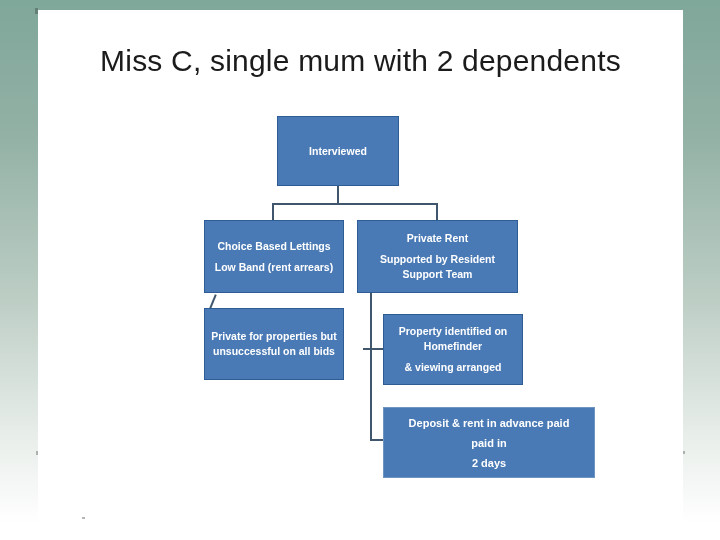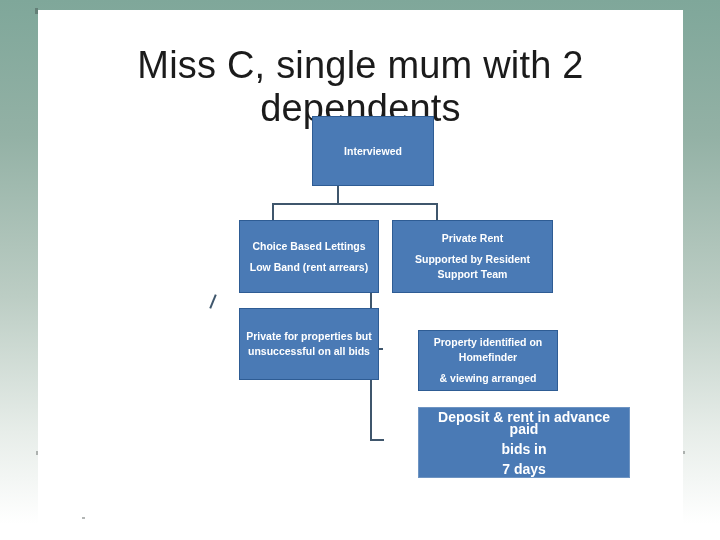--- a/index.html
+++ b/index.html
@@ -19,43 +19,42 @@
     position: absolute;
     left: 38px; top: 10px;
     width: 645px; height: 518px;
     background: #ffffff;
   }
   .slide-title {
     position: absolute;
     left: 48px; top: 44px;
     width: 625px;
     text-align: center;
-    font-size: 38px;
+    font-size: 30px;
     letter-spacing: 0.2px;
     color: #1b1b1b;
   }
   .flow-box {
     position: absolute;
     background: #4a7ab5;
     border: 1px solid #2e5c94;
     color: #ffffff;
     font-weight: bold;
     font-size: 10.5px;
     line-height: 15px;
     display: flex;
     flex-direction: column;
     justify-content: center;
     align-items: center;
     text-align: center;
     box-sizing: border-box;
     padding: 2px 3px;
-    margin-left: 35px;
   }
   .flow-box .para { margin: 3px 2px; }
-  .flow-box.small { font-size: 14px; line-height: 12px; }
+  .flow-box.small { font-size: 11px; line-height: 12px; }
   .flow-box.small .para { margin: 4px 2px; }
   .connector {
     position: absolute;
     background: #3f566c;
   }
   .slash {
     position: absolute;
     background: #3f566c;
     width: 2px; height: 15px;
     transform: rotate(22deg);
@@ -106,24 +105,24 @@
 
   <div class="flow-box" style="left:357px; top:220px; width:161px; height:73px;">
     <div class="para">Private Rent</div>
     <div class="para">Supported by Resident Support Team</div>
   </div>
 
   <div class="flow-box" style="left:204px; top:308px; width:140px; height:72px;">
     <div class="para">Private for properties but unsuccessful on all bids</div>
   </div>
 
-  <div class="flow-box" style="left:383px; top:330px; width:140px; height:61px;">
+  <div class="flow-box" style="left:383px; top:314px; width:140px; height:71px;">
     <div class="para">Property identified on Homefinder</div>
     <div class="para">&amp; viewing arranged</div>
   </div>
 
   <div class="flow-box small" style="left:383px; top:407px; width:212px; height:71px; border-color:#6e94c2;">
     <div class="para">Deposit &amp; rent in advance paid</div>
-    <div class="para">bids in</div>
-    <div class="para">7 days</div>
+    <div class="para">paid in</div>
+    <div class="para">2 days</div>
   </div>
 
 </div>
 
 </body></html>

